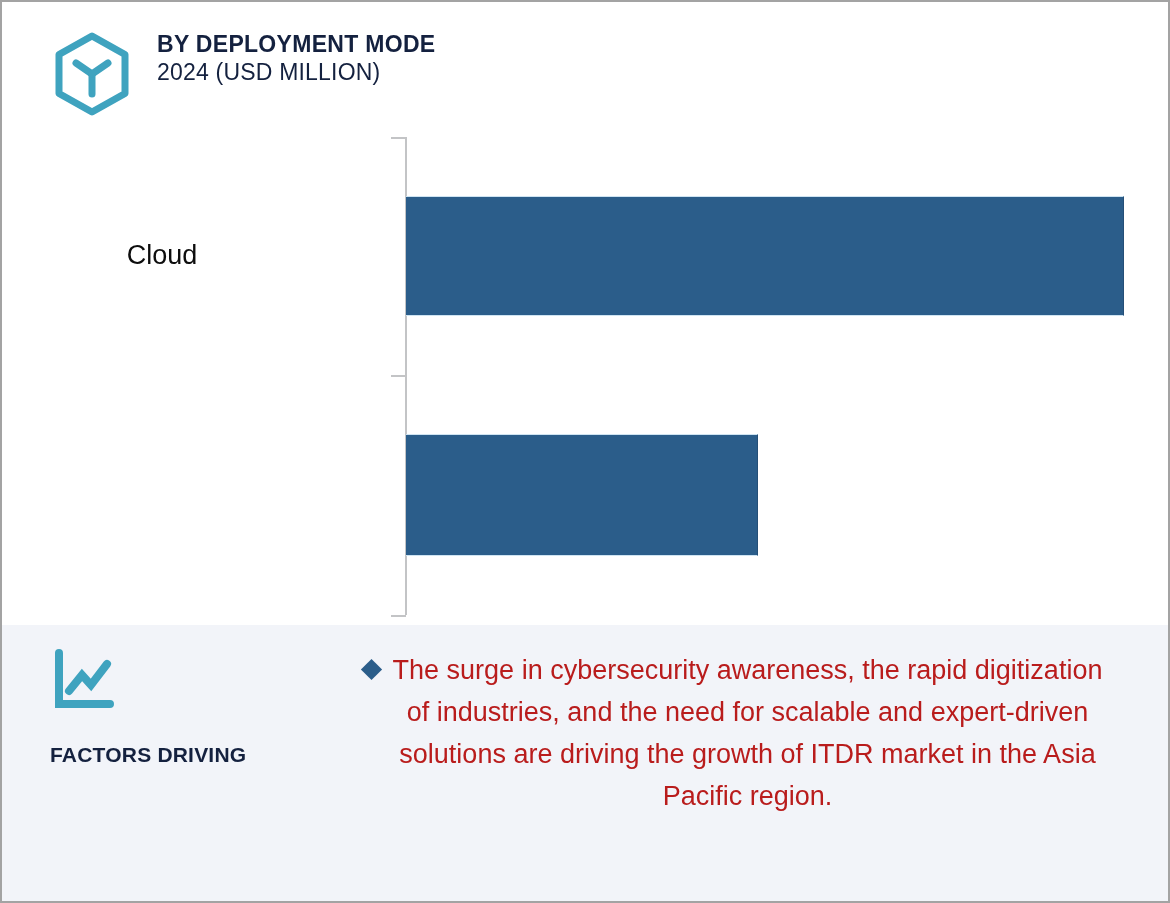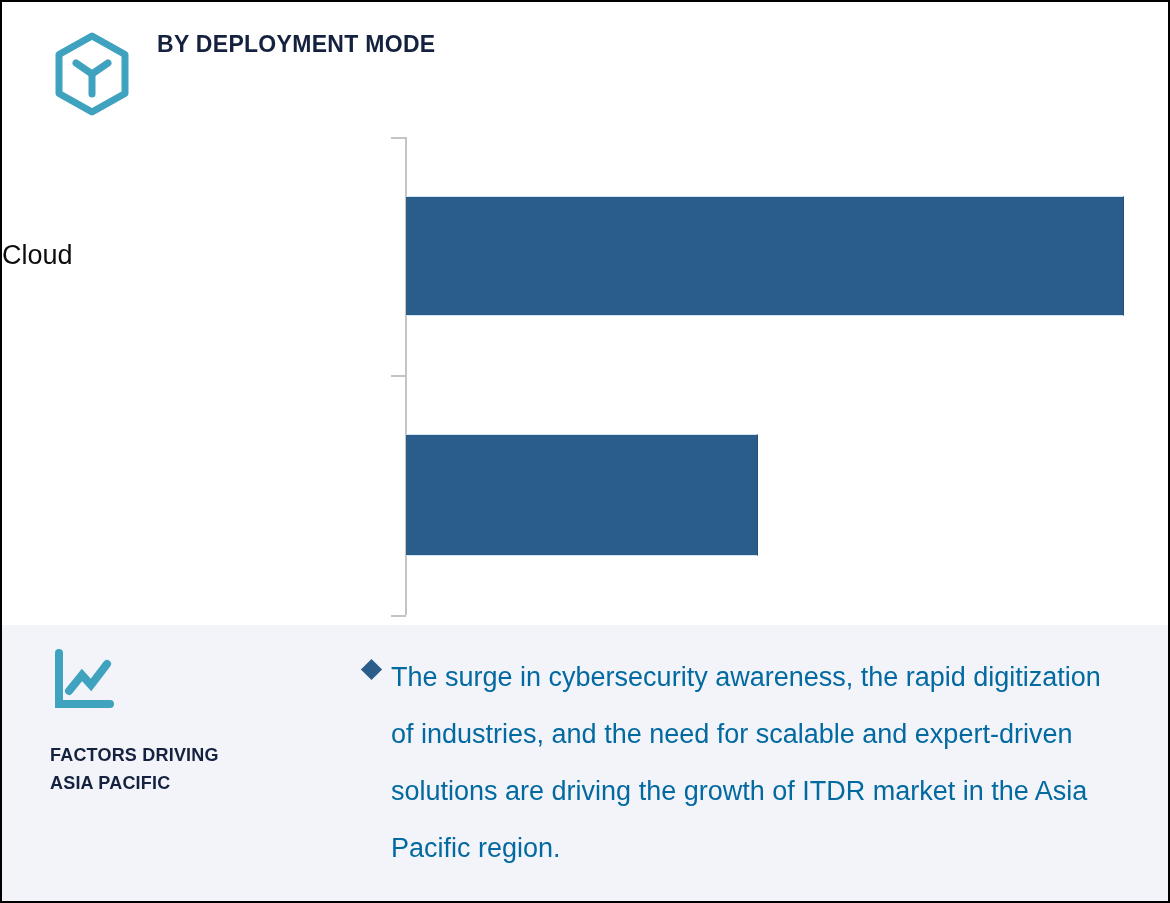--- a/index.html
+++ b/index.html
@@ -12,21 +12,21 @@
     font-family: "Liberation Sans", sans-serif;
     background: #ffffff;
     overflow: hidden;
   }
   .card {
     position: relative;
     box-sizing: border-box;
     width: 1170px;
     height: 903px;
     background: #ffffff;
-    border: 2px solid #000000;
+    border: 2px solid #a3a3a3;
     overflow: hidden;
   }
 
   
   .header {
     position: absolute;
     left: 0;
     top: 0;
     width: 1170px;
     height: 120px;
@@ -103,21 +103,21 @@
   }
   .bar-onprem {
     top: 312px;
     height: 122px;
   }
 
   .cat-label {
     position: absolute;
     right: 0;
     width: 360px;
-    text-align: left;
+    text-align: center;
     padding-right: 40px;
     box-sizing: border-box;
     font-size: 27px;
     color: #0d0d0d;
     white-space: nowrap;
   }
   .cat-cloud  { top: 118px; left: 0; }
   .cat-onprem { top: 358px; left: 0; }
 
   
@@ -135,21 +135,21 @@
     top: 22px;
     width: 290px;
   }
   .trend-icon {
     width: 66px;
     height: 66px;
     display: block;
   }
   .footer-title {
     margin-top: 28px;
-    font-size: 18px;
+    font-size: 21px;
     font-weight: bold;
     color: #14213f;
     line-height: 28px;
     letter-spacing: 0.2px;
   }
   .footer-title div { white-space: nowrap; }
 
   .footer-right {
     position: absolute;
     left: 362px;
@@ -162,43 +162,45 @@
     flex: 0 0 auto;
     width: 15px;
     height: 15px;
     background: #2b5d8a;
     transform: rotate(45deg);
     margin-top: 13px;
     margin-right: 12px;
   }
   .bullet-text {
     font-size: 27px;
-    color: #0369a1;
-    line-height: 57px;
+    color: #b91c1c;
+    line-height: 42px;
     width: 715px;
+    text-align: center;
   }
 </style>
 </head>
 <body>
 
 <div class="card">
 
   <div class="header">
     <span class="hex-icon">
       <svg width="84" height="84" viewBox="0 0 84 84">
         <polygon points="42,4 75,22.5 75,61.5 42,80 9,61.5 9,22.5" fill="none" stroke="#3fa3bf" stroke-width="7" stroke-linejoin="round"></polygon>
         <g stroke="#3fa3bf" stroke-width="7" stroke-linecap="round">
           <line x1="42" y1="42" x2="42" y2="62"></line>
           <line x1="42" y1="42" x2="26" y2="31"></line>
           <line x1="42" y1="42" x2="58" y2="31"></line>
         </g>
       </svg>
     </span>
     <div class="header-text">
       <div class="header-line1">BY DEPLOYMENT MODE</div>
+      <div class="header-line2">2024 (USD MILLION)</div>
     </div>
   </div>
 
   <div class="chart">
     <div class="axis-spine" style="background: rgb(195, 196, 198);"></div>
     <div class="axis-tick tick-top" style="background: rgb(195, 196, 198);"></div>
     <div class="axis-tick tick-mid" style="background: rgb(195, 196, 198);"></div>
     <div class="axis-tick tick-bottom" style="background: rgb(195, 196, 198);"></div>
 
     <div class="bar bar-cloud" style="width: 718px; background: rgb(43, 93, 138);"></div>
@@ -212,21 +214,20 @@
       <span class="trend-icon">
         <svg width="66" height="66" viewBox="0 0 66 66">
           <g stroke="#3fa3bf" stroke-width="8" stroke-linecap="round" fill="none">
             <path d="M9 6 L9 57 L60 57"></path>
             <path d="M19 44 L32 28 L41 38 L57 17"></path>
           </g>
         </svg>
       </span>
       <div class="footer-title">
         <div>FACTORS DRIVING</div>
-        <div>ASIA PACIFIC</div>
       </div>
     </div>
     <div class="footer-right">
       <span class="bullet-diamond" style="background: rgb(43, 93, 138);"></span>
       <div class="bullet-text">The surge in cybersecurity awareness, the rapid digitization of industries, and the need for scalable and expert-driven solutions are driving the growth of ITDR market in the Asia Pacific region.</div>
     </div>
   </div>
 
 </div>
 

